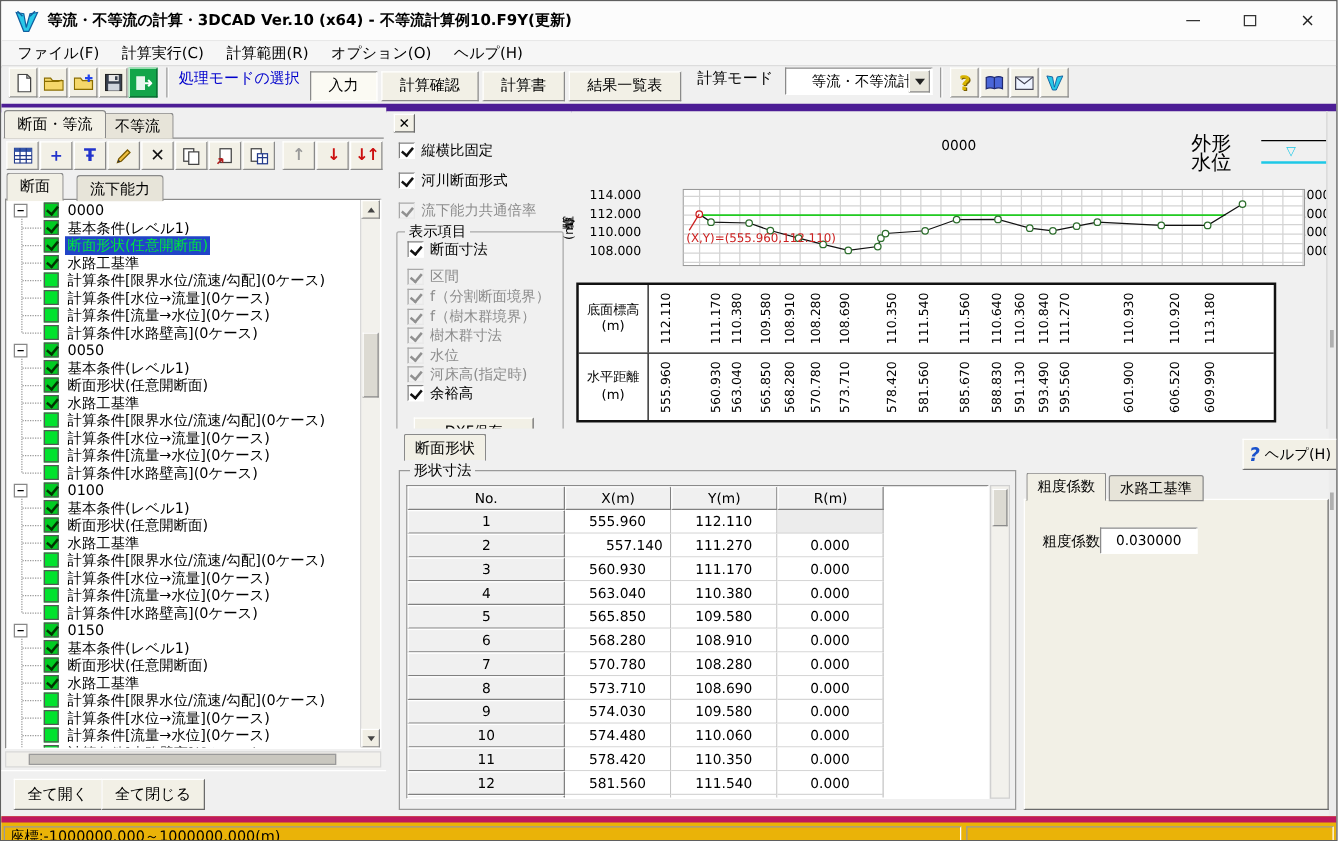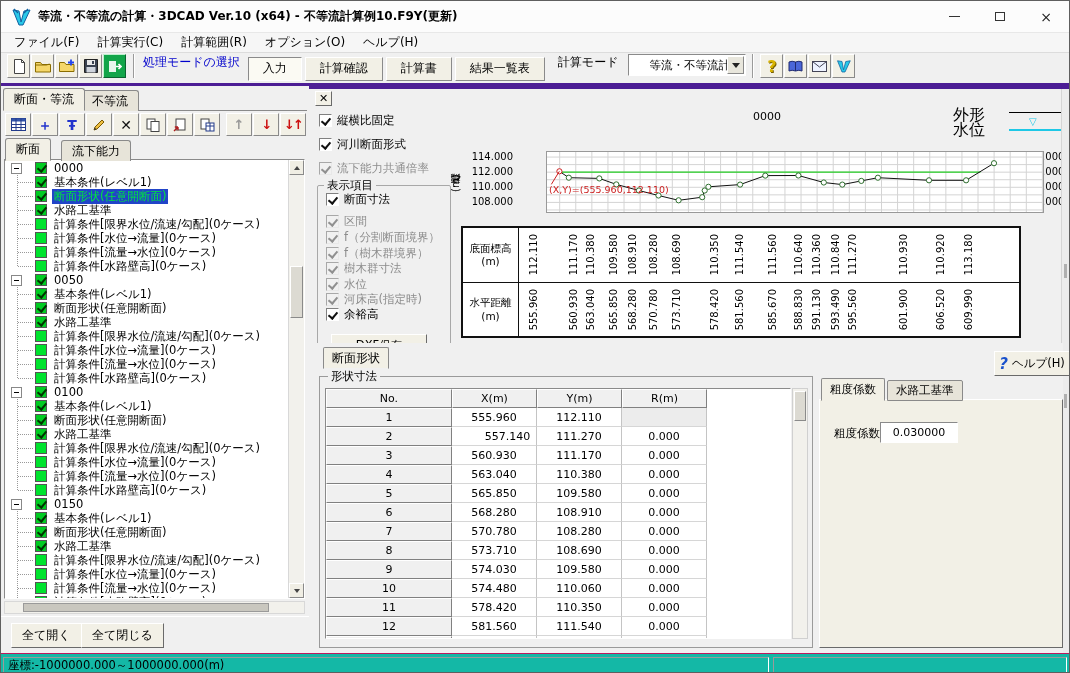--- a/index.html
+++ b/index.html
@@ -139,21 +139,21 @@
   .rough-tab{position:absolute;height:21px;padding:0 8px;background:#e7e4d9;border:1px solid #8a8a8a;
              border-radius:2px 2px 0 0;display:flex;align-items:center;font-size:11.5px;z-index:2;}
   .rough-tab.active{background:#f2f0e6;height:23px;border-bottom:1px solid #f2f0e6;}
   .rough-panel{position:absolute;left:510px;top:56px;width:244px;height:249px;background:#f2f0e6;border:1px solid;
                border-color:#fff #6a6a6a #6a6a6a #fff;}
   .rough-label{position:absolute;left:14px;top:26px;font-size:11.5px;}
   .rough-input{position:absolute;left:60px;top:22px;width:78px;height:21px;background:#fff;border:1px solid;
                border-color:#8a8a8a #fff #fff #8a8a8a;display:flex;align-items:center;justify-content:center;font-size:11px;}
 
   
-  .statusbar{position:absolute;left:0;top:652px;right:0;height:21px;background:#14b8a6;border-top:1px solid #be185d;}
+  .statusbar{position:absolute;left:0;top:652px;right:0;height:21px;background:#eab308;border-top:5px solid #be185d;}
   .status-panel{position:absolute;top:3px;height:16px;border:1px solid;border-color:#9a9a9a #fff #fff #9a9a9a;
                 display:flex;align-items:center;padding-left:4px;font-size:11.5px;white-space:nowrap;overflow:hidden;}
 </style>
 </head>
 <body>
 
 <div id="app">
 
   <div class="titlebar">
     <svg class="app-logo" viewBox="0 0 20 18">

